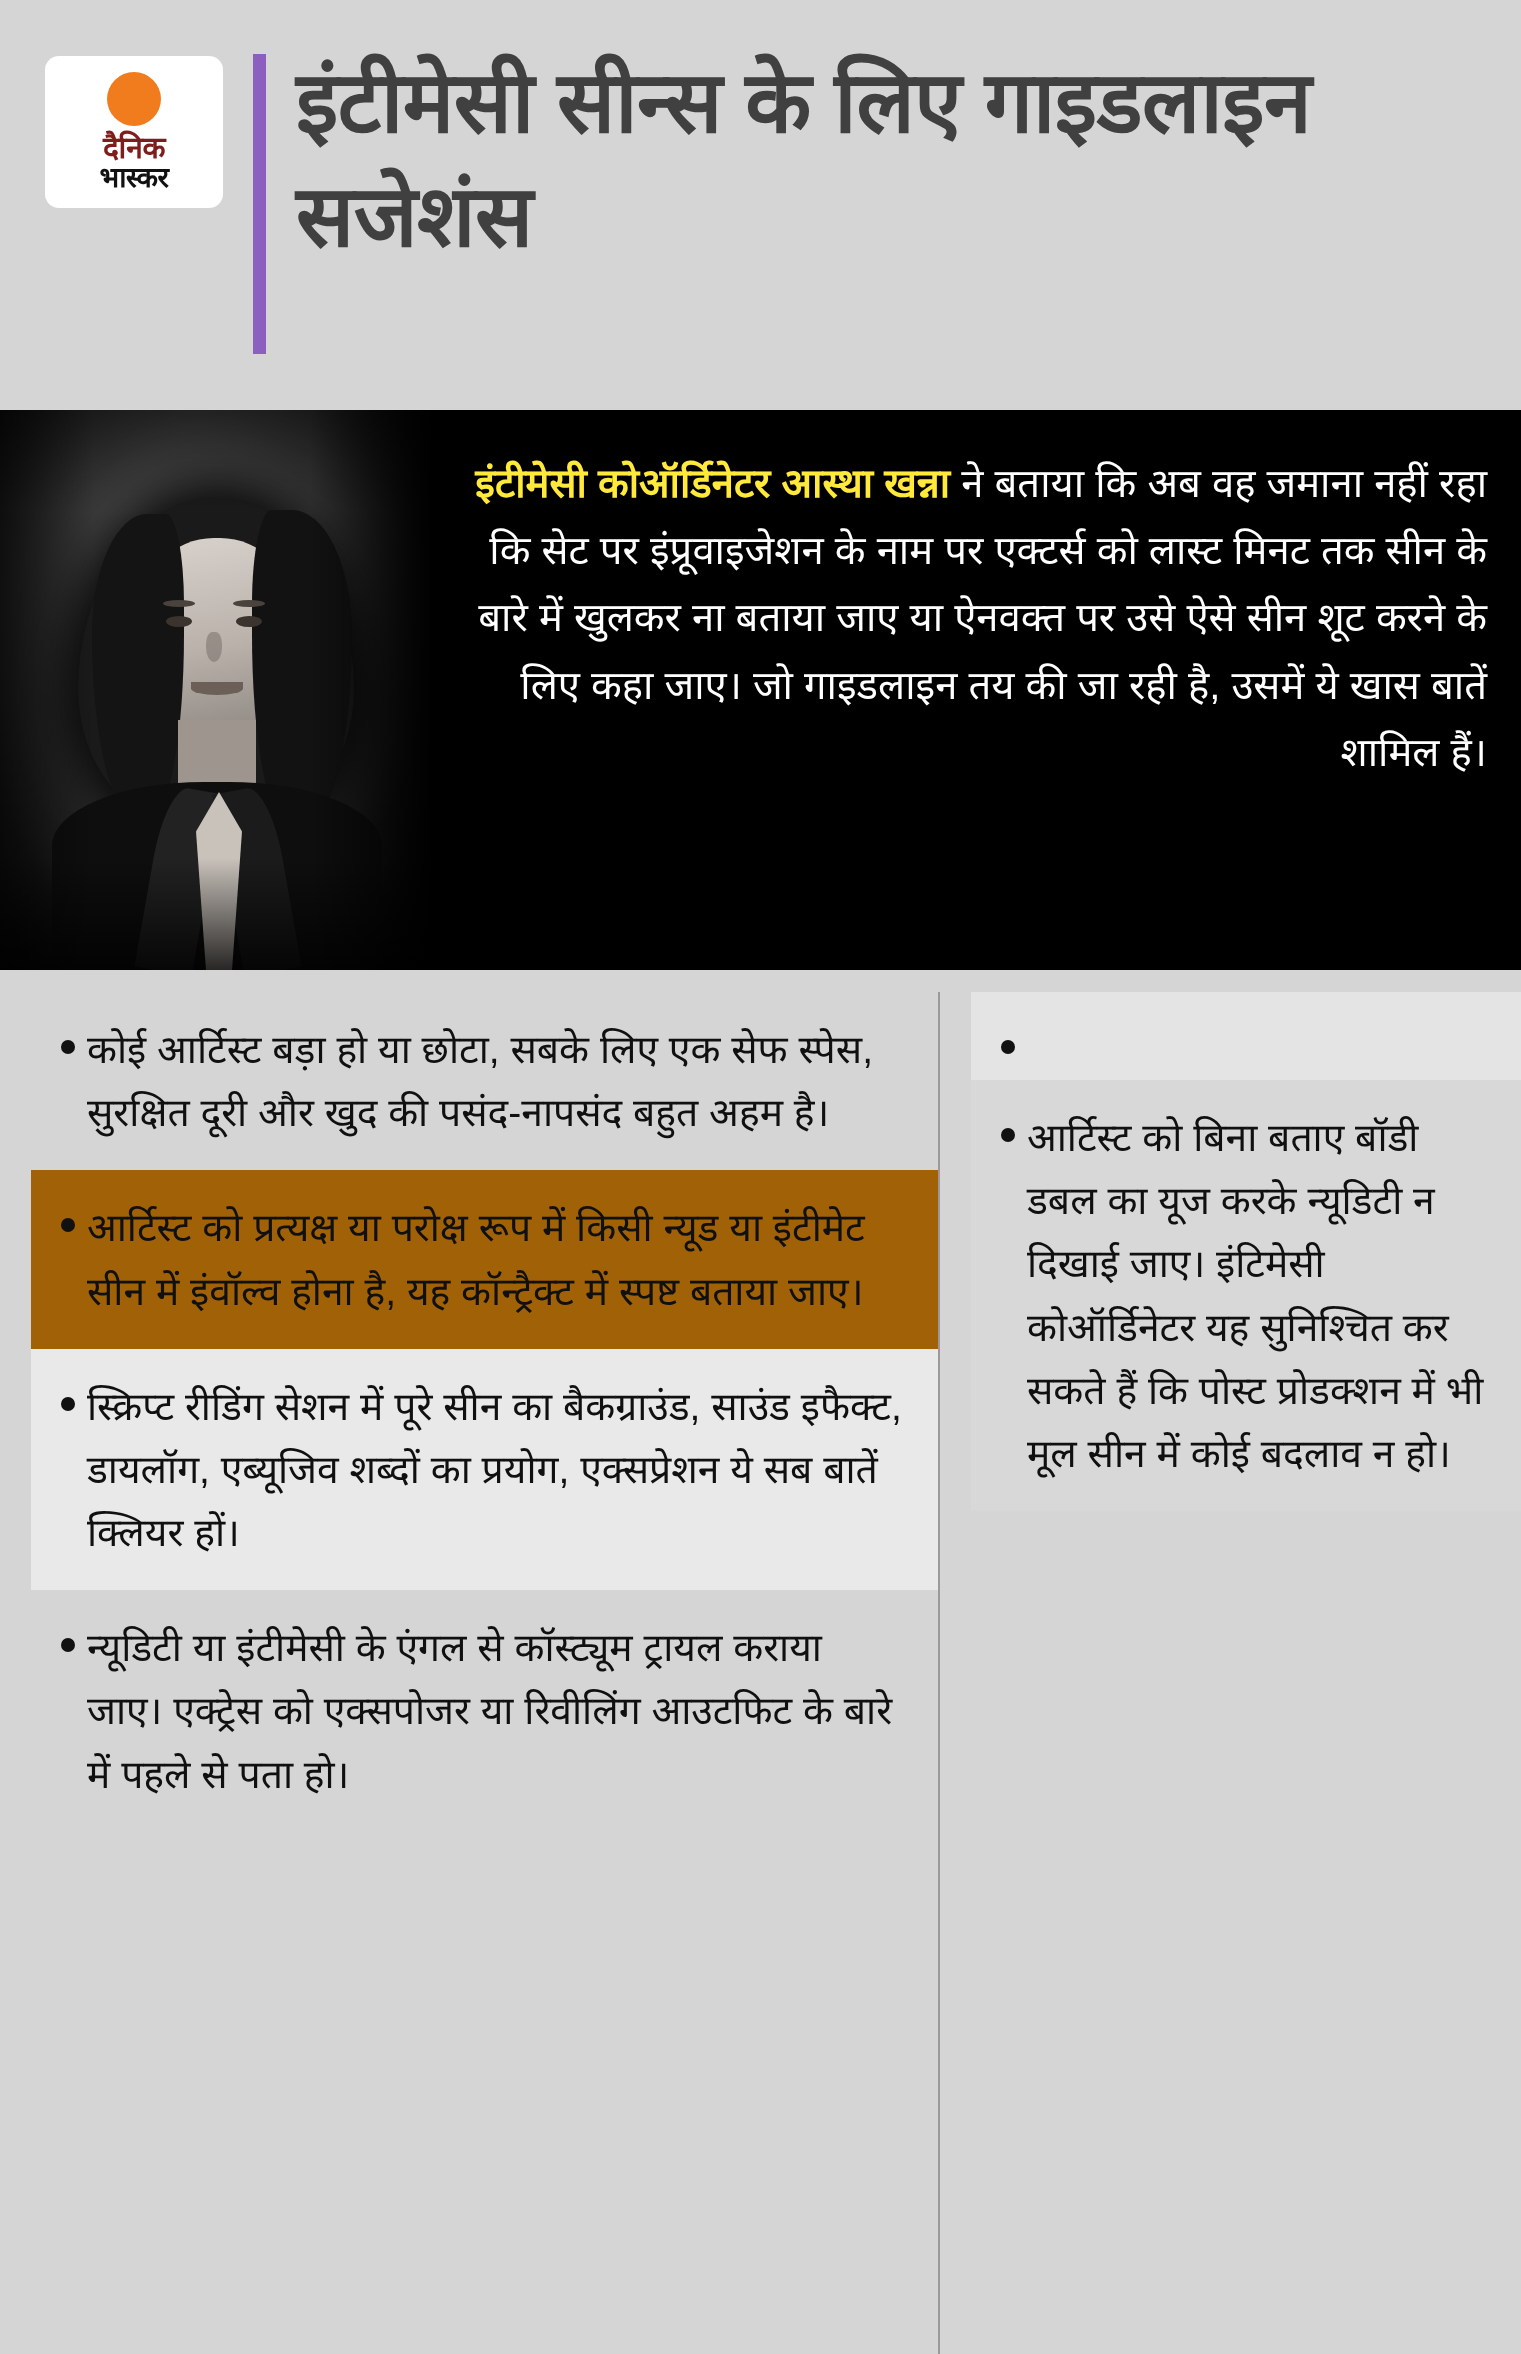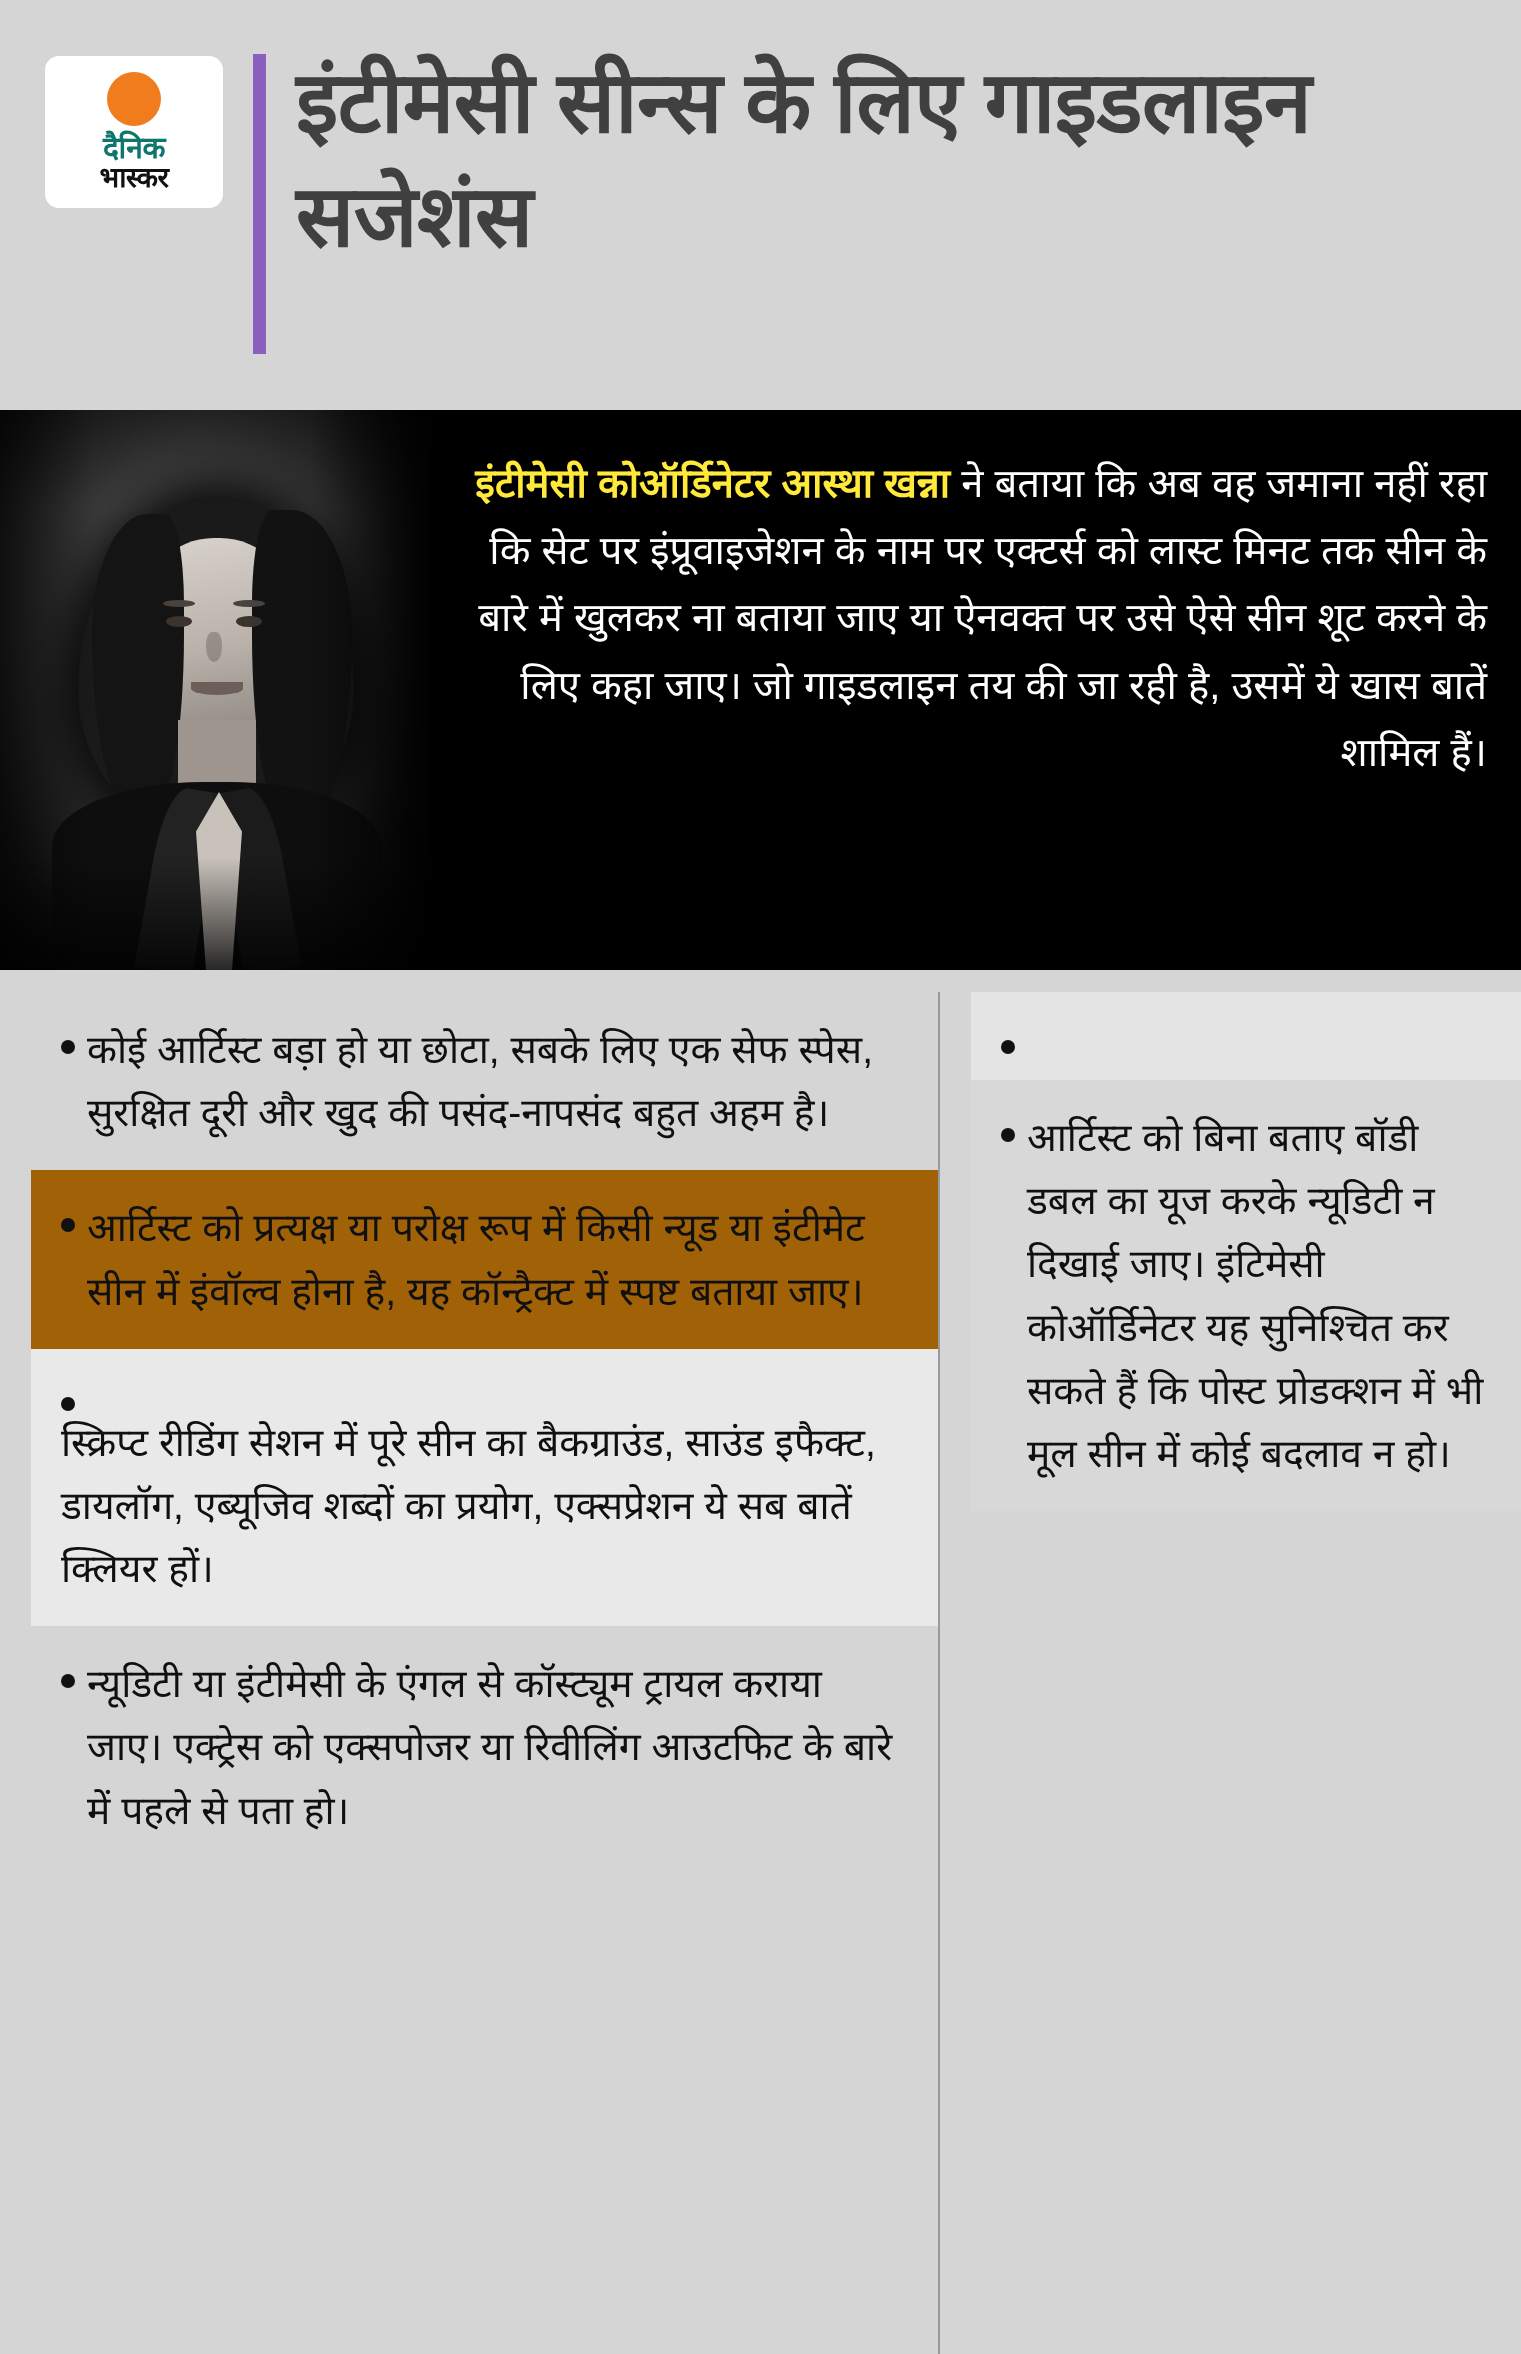--- a/index.html
+++ b/index.html
@@ -58,21 +58,21 @@
     top: 11px;
     width: 32px;
     height: 32px;
     border-radius: 50%;
     background: #ffffff;
     opacity: 0.0;
   }
   .logo-text1 {
     font-size: 30px;
     font-weight: bold;
-    color: #0f766e;
+    color: #7f1d1d;
     line-height: 1.05;
     letter-spacing: -0.5px;
   }
   .logo-text2 {
     font-size: 28px;
     font-weight: bold;
     color: #111111;
     line-height: 1.05;
     letter-spacing: -0.5px;
   }
@@ -291,21 +291,21 @@
     width: 14px;
     height: 14px;
     border-radius: 50%;
     background: #111111;
     margin: 22px 12px 0 0;
   }
   .p-text { flex: 1 1 auto; }
 
   .col-left .point:nth-child(1) { background: #d5d5d5; }
   .col-left .point:nth-child(2) { background: #a16207; }
-  .col-left .point:nth-child(3) { background: #e9e9e9; flex-direction: column; }
+  .col-left .point:nth-child(3) { background: #e9e9e9; }
   .col-left .point:nth-child(4) { background: #d5d5d5; justify-content: space-between; }
   .col-right .point:nth-child(1) { background: #e4e4e4; }
   .col-right .point:nth-child(2) { background: #d8d8d8; }
 </style>
 </head>
 <body>
 
 <div class="page">
 
   <div class="header">

